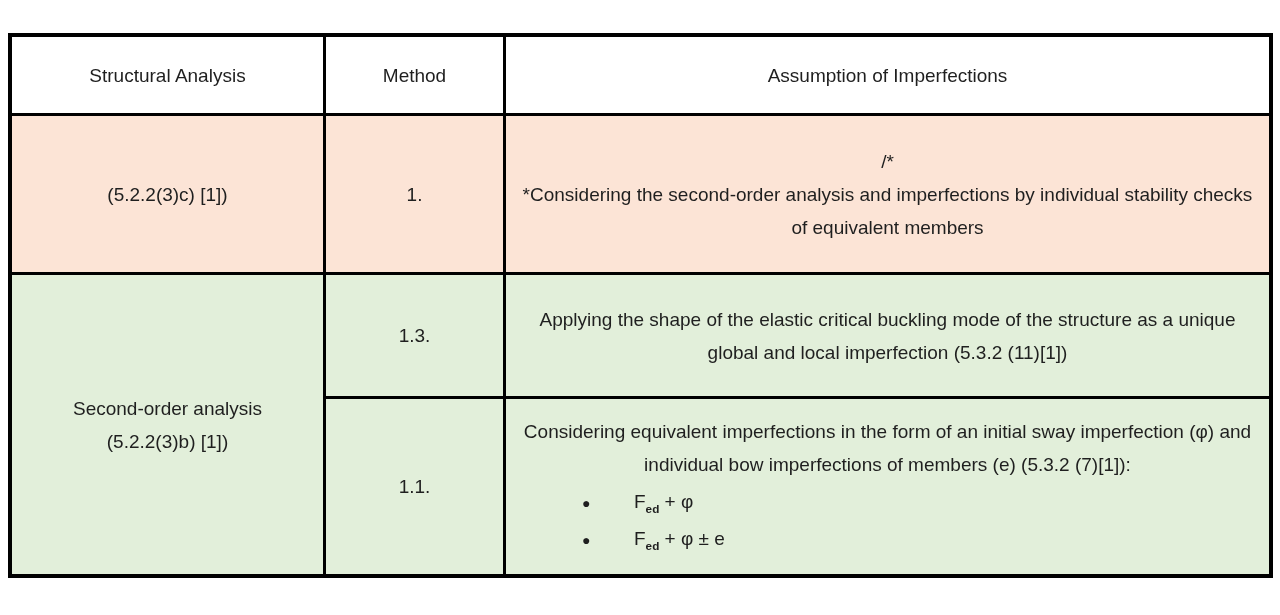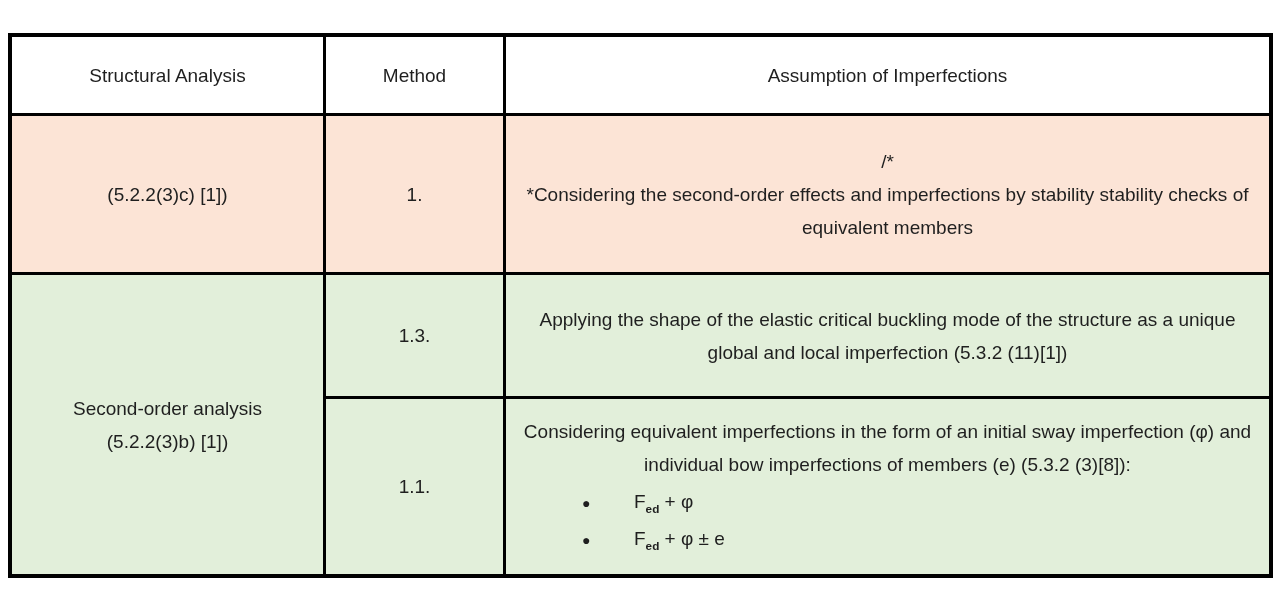--- a/index.html
+++ b/index.html
@@ -91,39 +91,39 @@
     </div>
 
     <div class="cell peach">
       <div>(5.2.2(3)c) [1])</div>
     </div>
     <div class="cell peach">
       <div>1.</div>
     </div>
     <div class="cell peach">
       <div>/*</div>
-      <div class="wide">*Considering the second-order effects and imperfections by stability stability checks of equivalent members</div>
+      <div class="wide">*Considering the second-order analysis and imperfections by individual stability checks of equivalent members</div>
     </div>
 
     <div class="cell green rowspan2">
       <div>Second-order analysis</div>
       <div>(5.2.2(3)b) [1])</div>
     </div>
     <div class="cell green">
       <div>1.3.</div>
     </div>
     <div class="cell green">
       <div class="wide">Applying the shape of the elastic critical buckling mode of the structure as a unique global and local imperfection (5.3.2 (11)[1])</div>
     </div>
 
     <div class="cell green">
       <div>1.1.</div>
     </div>
     <div class="cell green">
-      <div class="wide">Considering equivalent imperfections in the form of an initial sway imperfection (φ) and individual bow imperfections of members (e) (5.3.2 (3)[8]):</div>
+      <div class="wide">Considering equivalent imperfections in the form of an initial sway imperfection (φ) and individual bow imperfections of members (e) (5.3.2 (7)[1]):</div>
       <div class="bullets">
         <div class="bullet-line">
           <span class="bullet-dot">●</span>
           <span><span>F</span><sub>ed</sub><span> + φ</span></span>
         </div>
         <div class="bullet-line">
           <span class="bullet-dot">●</span>
           <span><span>F</span><sub>ed</sub><span> + φ ± e</span></span>
         </div>
       </div>

